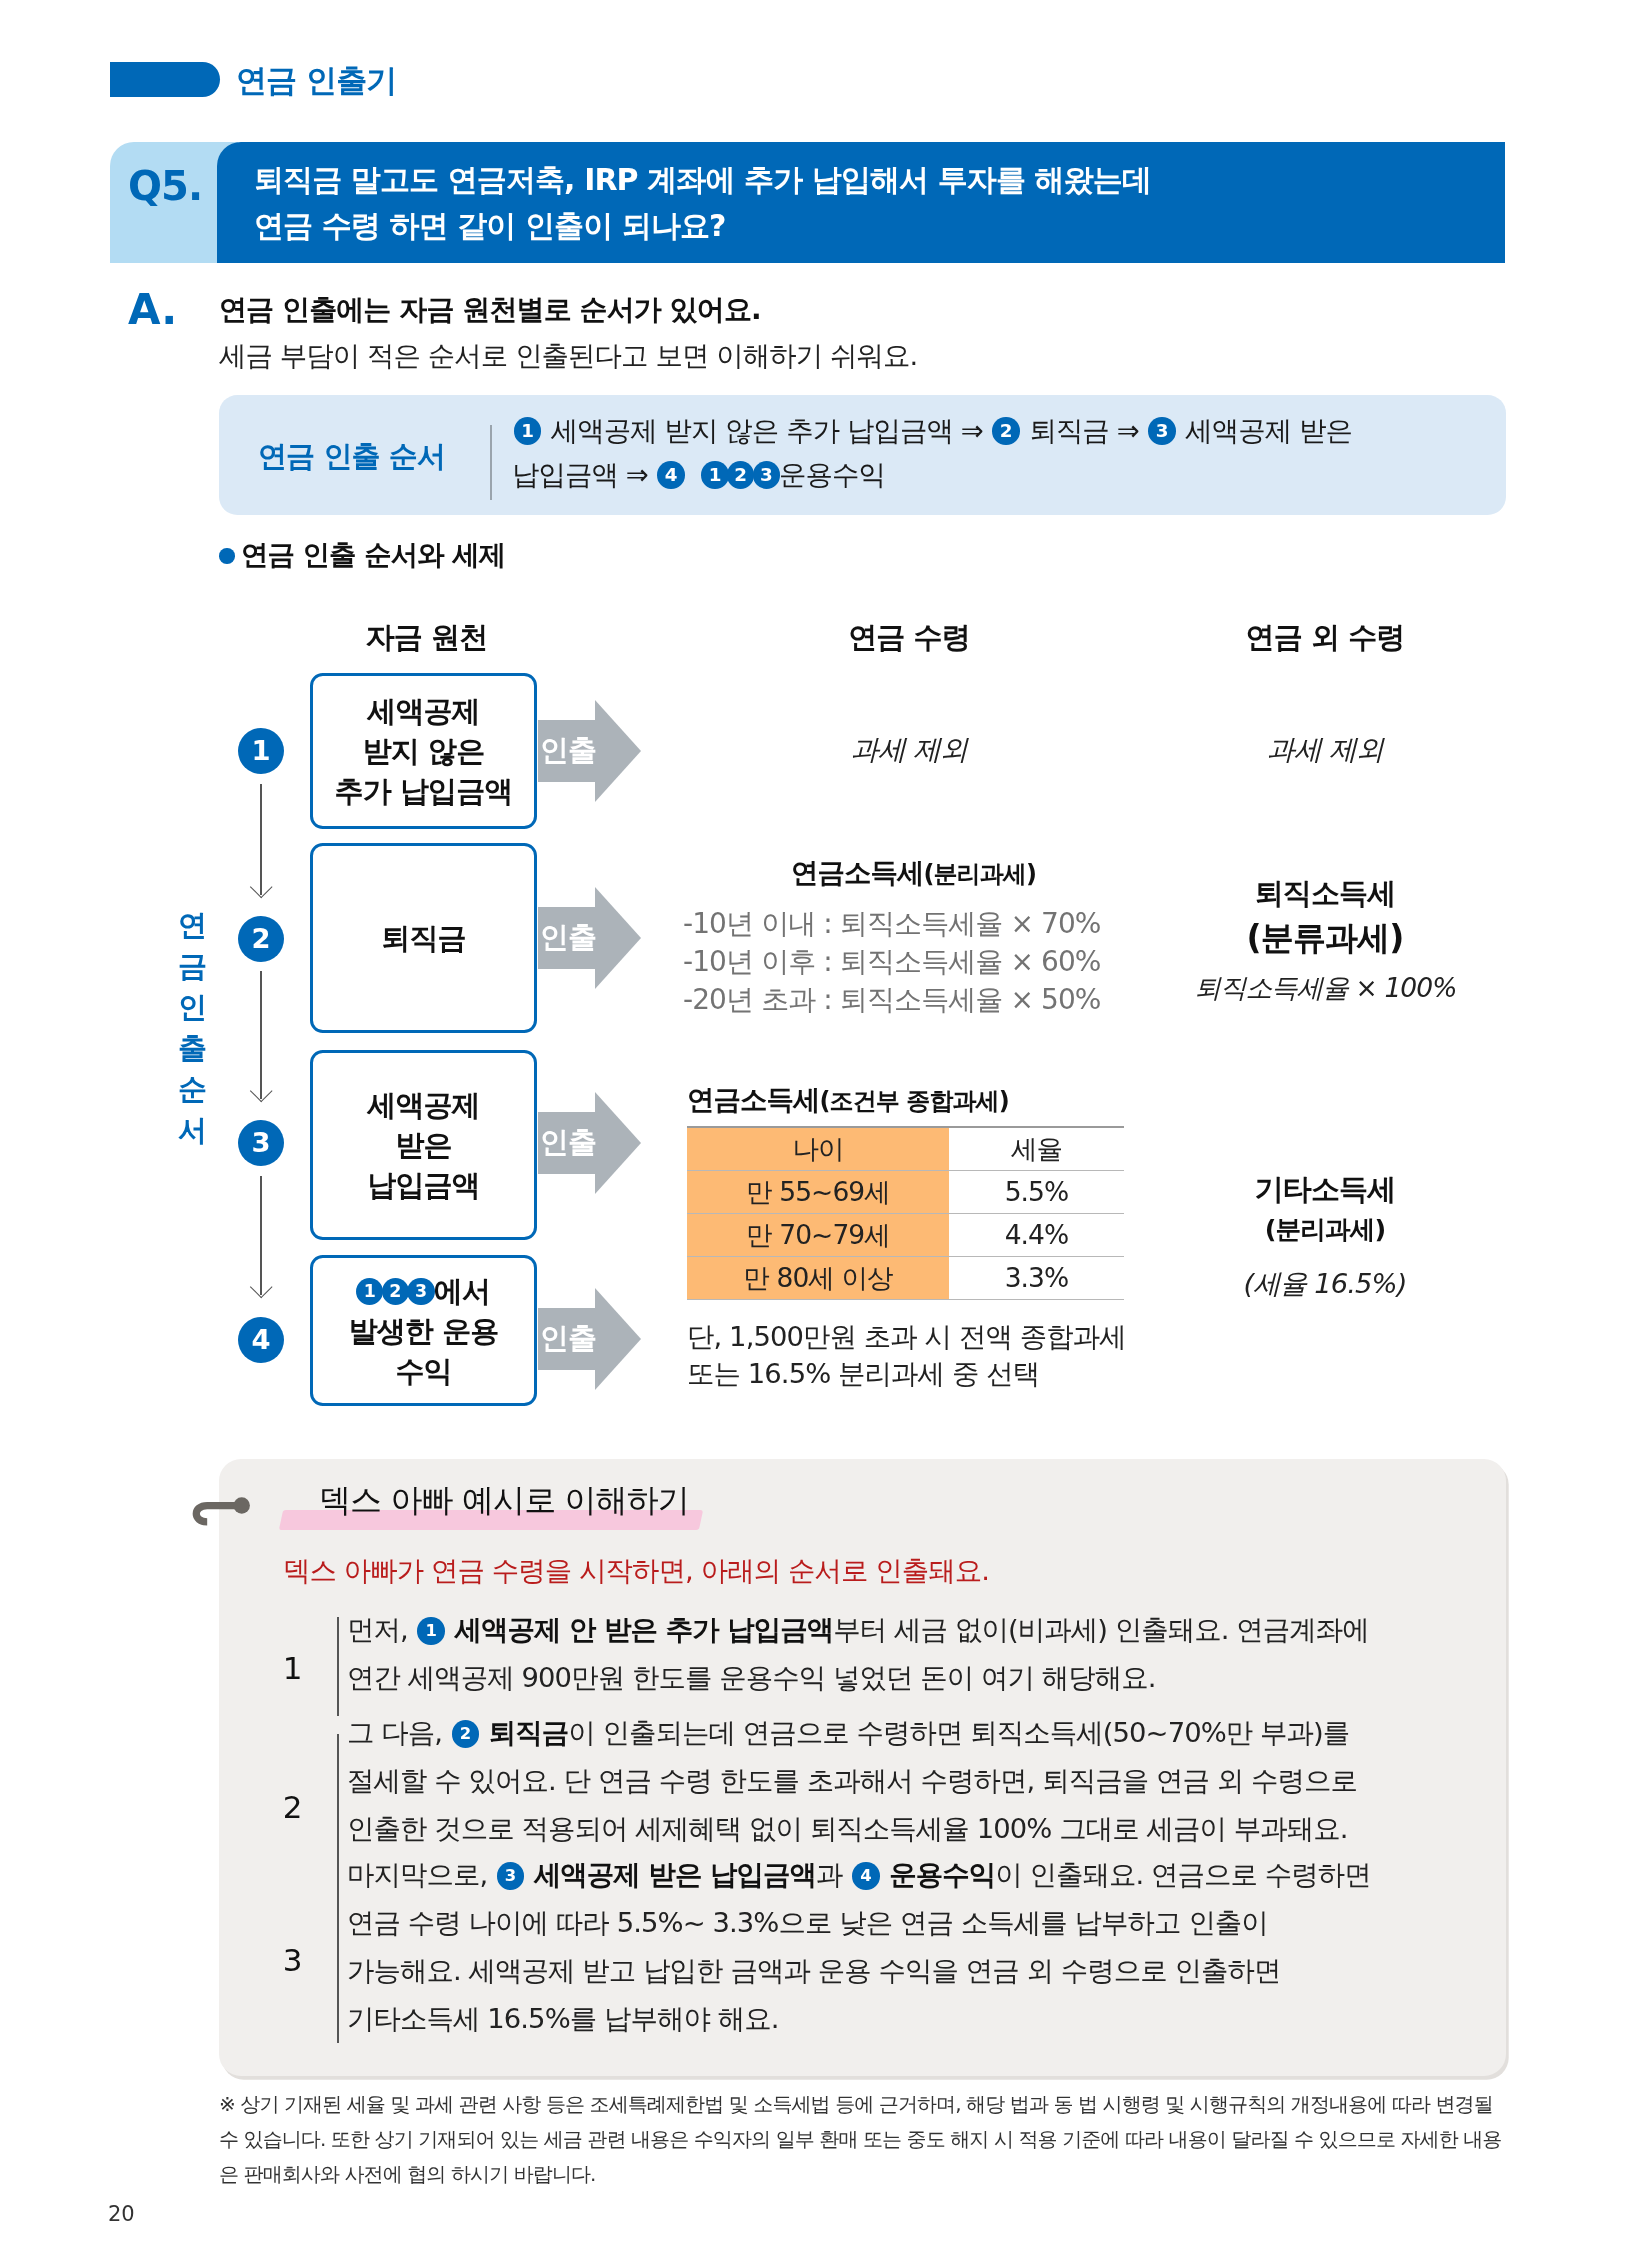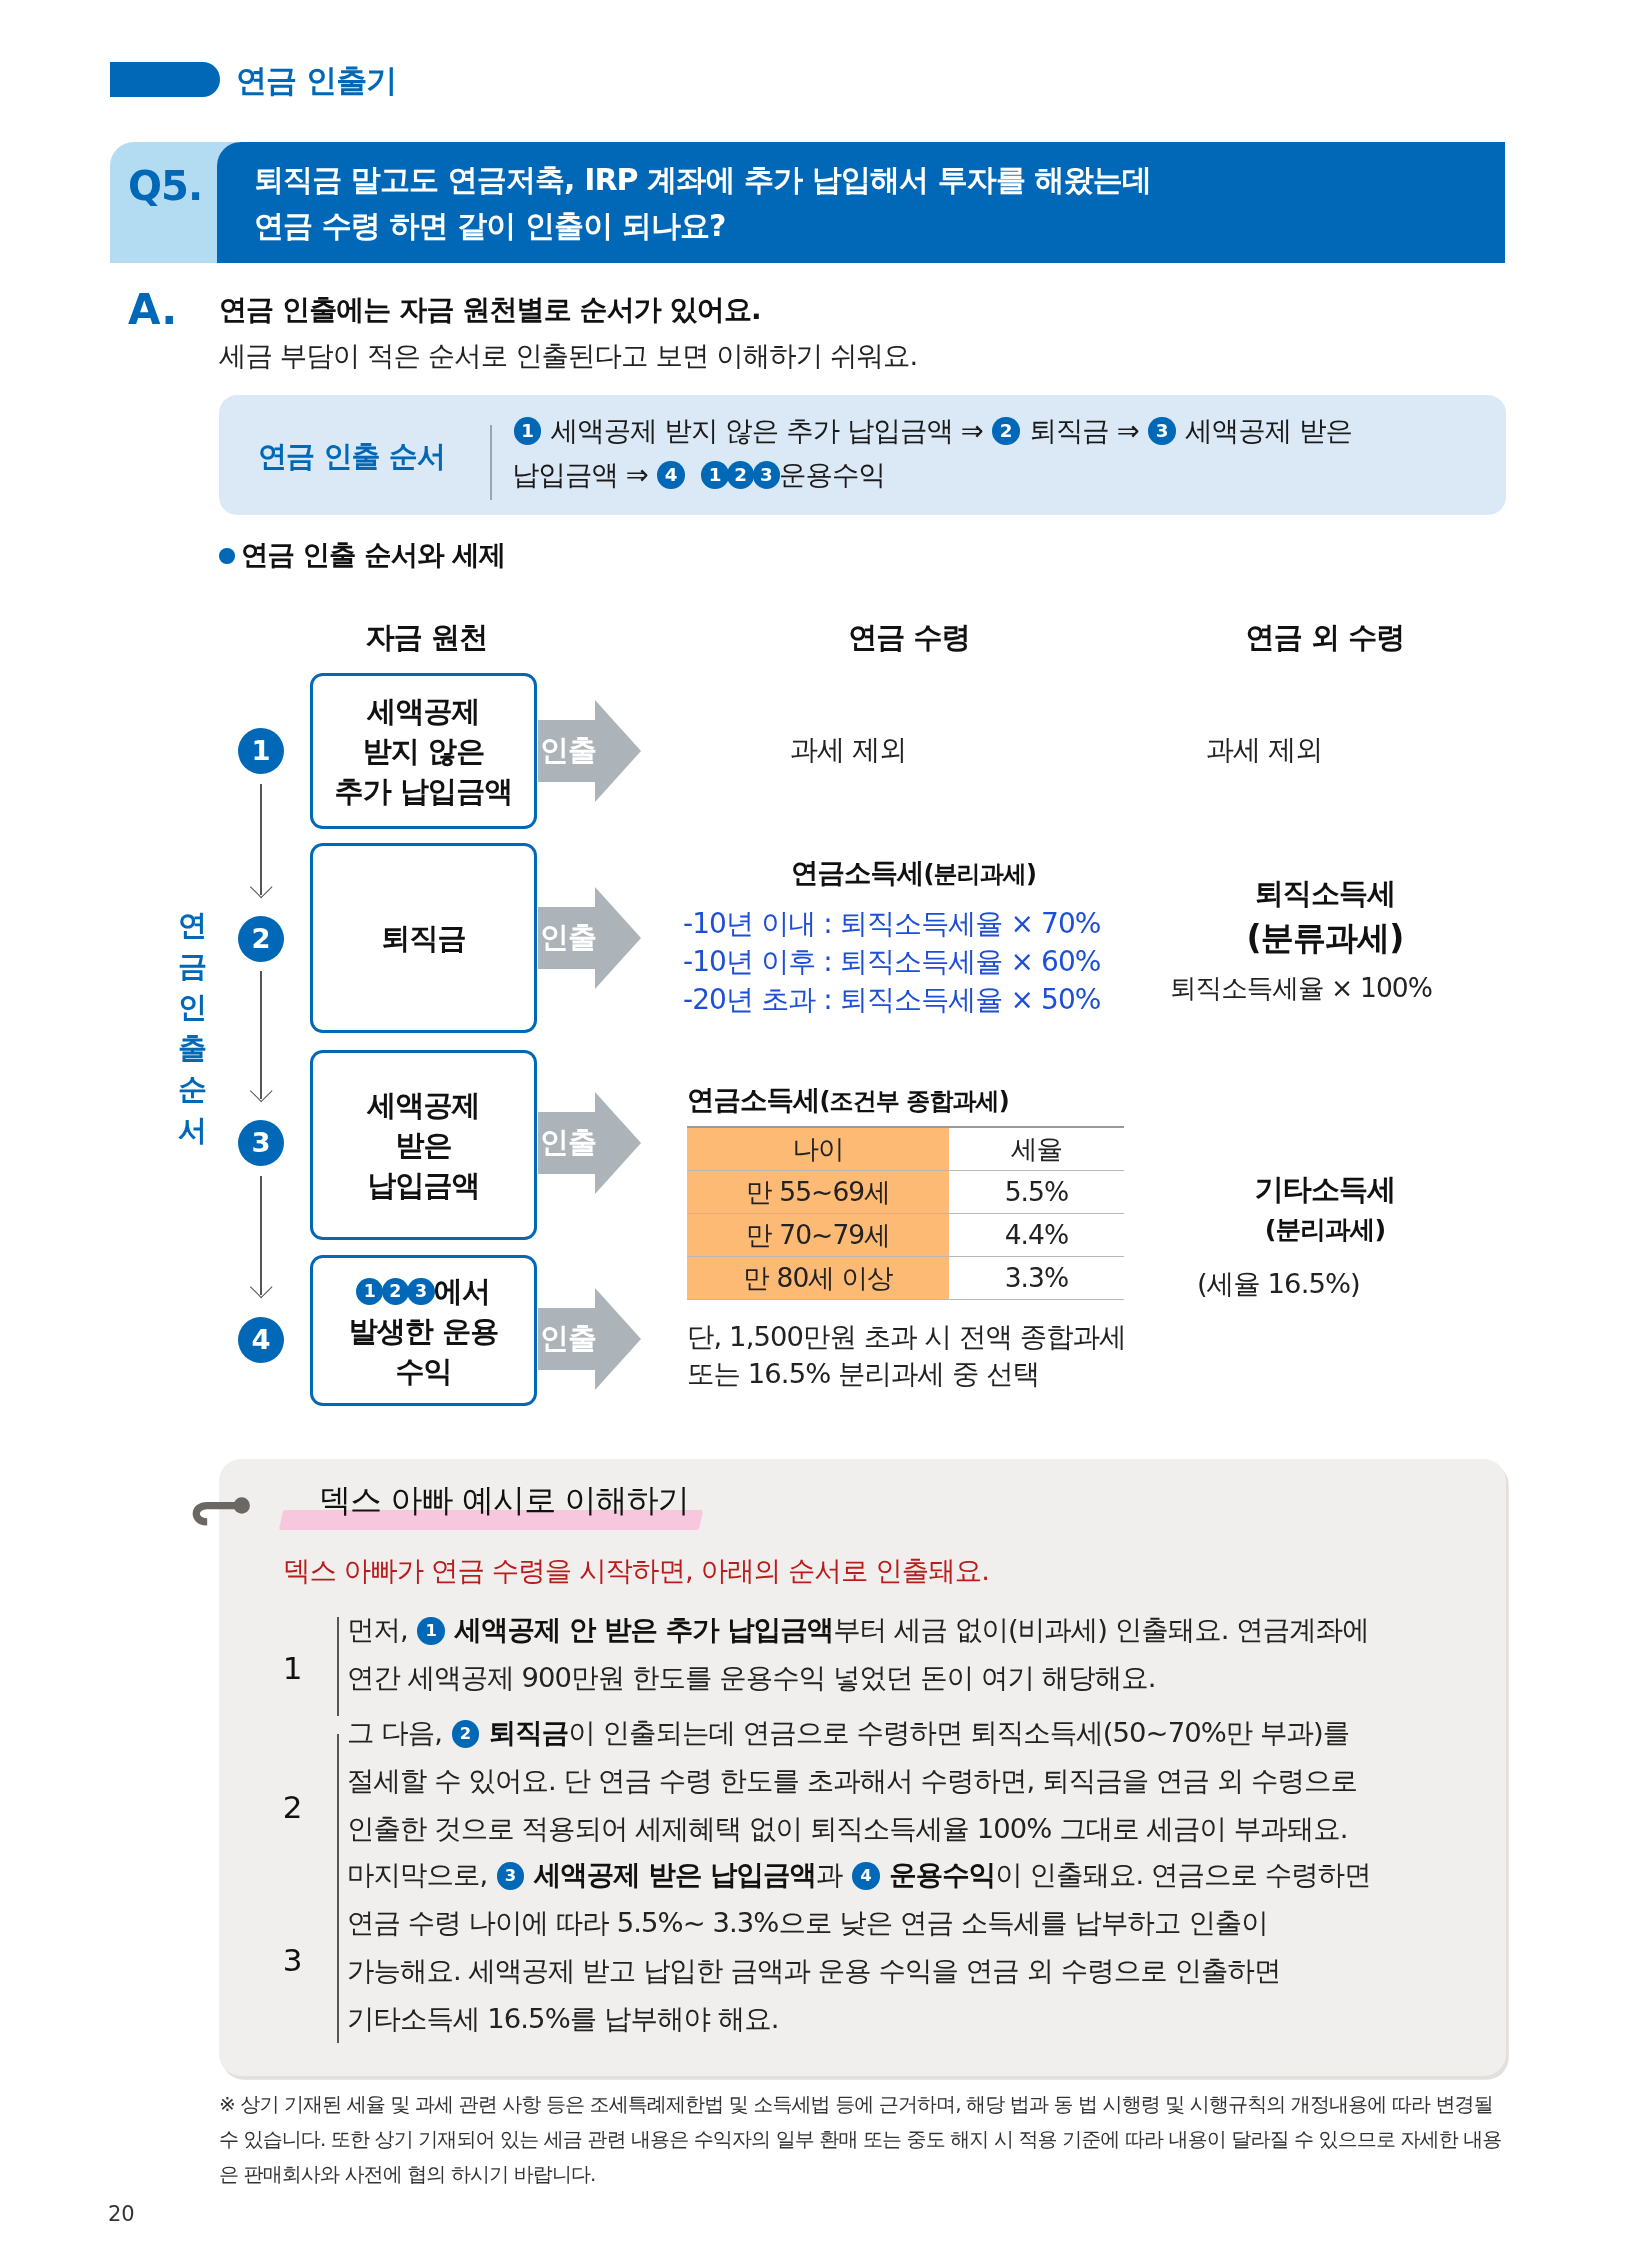--- a/index.html
+++ b/index.html
@@ -49,23 +49,23 @@
   .src-box { left: 310px; width: 227px; border: 3.7px solid #0068b7; border-radius: 12.8px; background: #fff; display: flex; align-items: center; justify-content: center; text-align: center; font-size: 29px; font-weight: bold; color: #111; line-height: 40px; letter-spacing: -0.9px; }
   .src-box .num { width: 27.4px; height: 27.4px; font-size: 17.4px; line-height: 27.4px; vertical-align: 3.7px; margin: 0 -0.9px; }
 
   
   .warrow { left: 538px; width: 102px; height: 102px; }
   .warrow .shaft { position: absolute; left: 0; top: 20px; width: 57px; height: 62px; background: #acb3b9; }
   .warrow .tip { position: absolute; left: 57px; top: 0; width: 0; height: 0; border-top: 51px solid transparent; border-bottom: 51px solid transparent; border-left: 46px solid #acb3b9; }
   .warrow .lbl { position: absolute; left: 1.8px; top: 31px; font-size: 29px; font-weight: bold; color: #fff; letter-spacing: -0.9px; }
 
   
-  .cell { font-size: 28px; color: #222; text-align: left; letter-spacing: -0.9px; }
+  .cell { font-size: 28px; color: #222; text-align: center; letter-spacing: -0.9px; font-style: italic; }
   .cell-b { font-size: 27.4px; font-weight: bold; color: #111; text-align: center; letter-spacing: -0.9px; }
-  .rate-lines { left: 683px; top: 905px; font-size: 28px; color: #1d4ed8; line-height: 38px; letter-spacing: -0.9px; }
+  .rate-lines { left: 683px; top: 905px; font-size: 28px; color: #737373; line-height: 38px; letter-spacing: -0.9px; }
 
   
   .age-table { left: 687px; top: 1126px; width: 437px; border-collapse: collapse; font-size: 26.5px; color: #222; letter-spacing: -0.9px; }
   .age-table th, .age-table td { height: 43px; text-align: center; border-bottom: 1.8px solid #b8b8b8; font-weight: normal; }
   .age-table tr:first-child th { border-top: 2.7px solid #9a9a9a; }
   .age-table th:first-child, .age-table td:first-child { background: #fdba74; width: 262px; }
   .age-table th { font-weight: normal; }
 
   .note4 { left: 687px; top: 1318px; font-size: 27.4px; line-height: 37px; color: #222; letter-spacing: -0.9px; }
 

